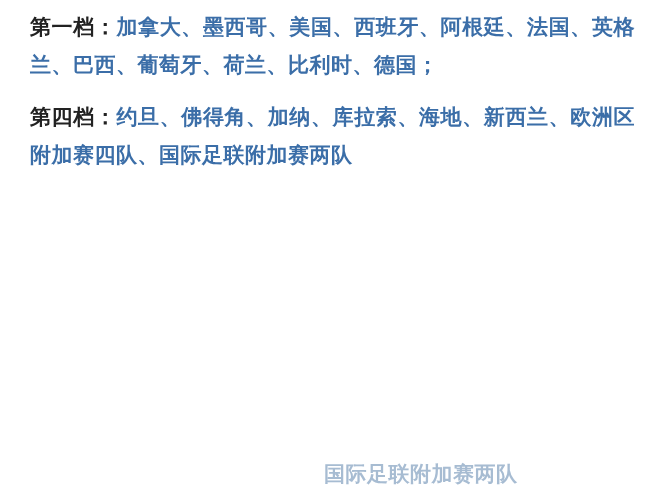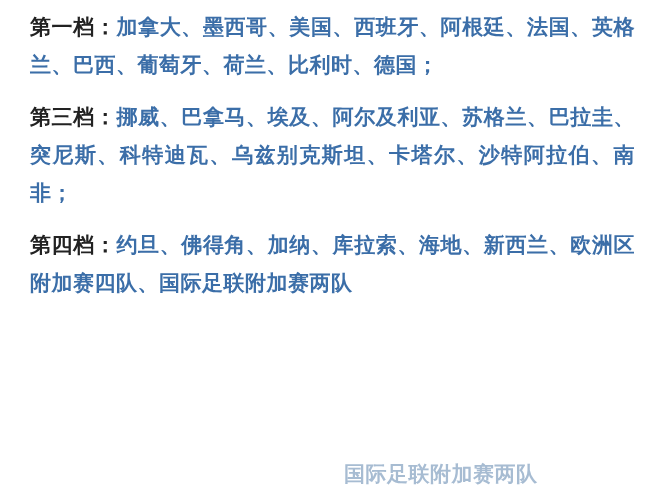--- a/index.html
+++ b/index.html
@@ -35,21 +35,21 @@
   .pot-label {
     color: #222222;
     font-weight: 700;
   }
   .pot-teams {
     color: #3b6ea8;
     font-weight: 700;
   }
   .overlay-text {
     position: absolute;
-    left: 344px;
+    left: 324px;
     top: 455px;
     font-size: 21px;
     line-height: 38px;
     letter-spacing: 0.5px;
     color: #8aa6c4;
     font-weight: 700;
     opacity: 0.75;
     white-space: nowrap;
     pointer-events: none;
   }
@@ -57,23 +57,20 @@
 </head>
 <body>
 
 <div class="page">
 
   <p class="para">
     <span class="pot-label">第一档：</span><span class="pot-teams">加拿大、墨西哥、美国、西班牙、阿根廷、法国、英格兰、巴西、葡萄牙、荷兰、比利时、德国；</span>
   </p>
 
 
-  <p class="para">
-    <span class="pot-label">第三档：</span><span class="pot-teams">挪威、巴拿马、埃及、阿尔及利亚、苏格兰、巴拉圭、突尼斯、科特迪瓦、乌兹别克斯坦、卡塔尔、沙特阿拉伯、南非；</span>
-  </p>
 
   <p class="para">
     <span class="pot-label">第四档：</span><span class="pot-teams">约旦、佛得角、加纳、库拉索、海地、新西兰、欧洲区附加赛四队、国际足联附加赛两队</span>
   </p>
 
   <div class="overlay-text">国际足联附加赛两队</div>
 
 </div>
 
 </body></html>

